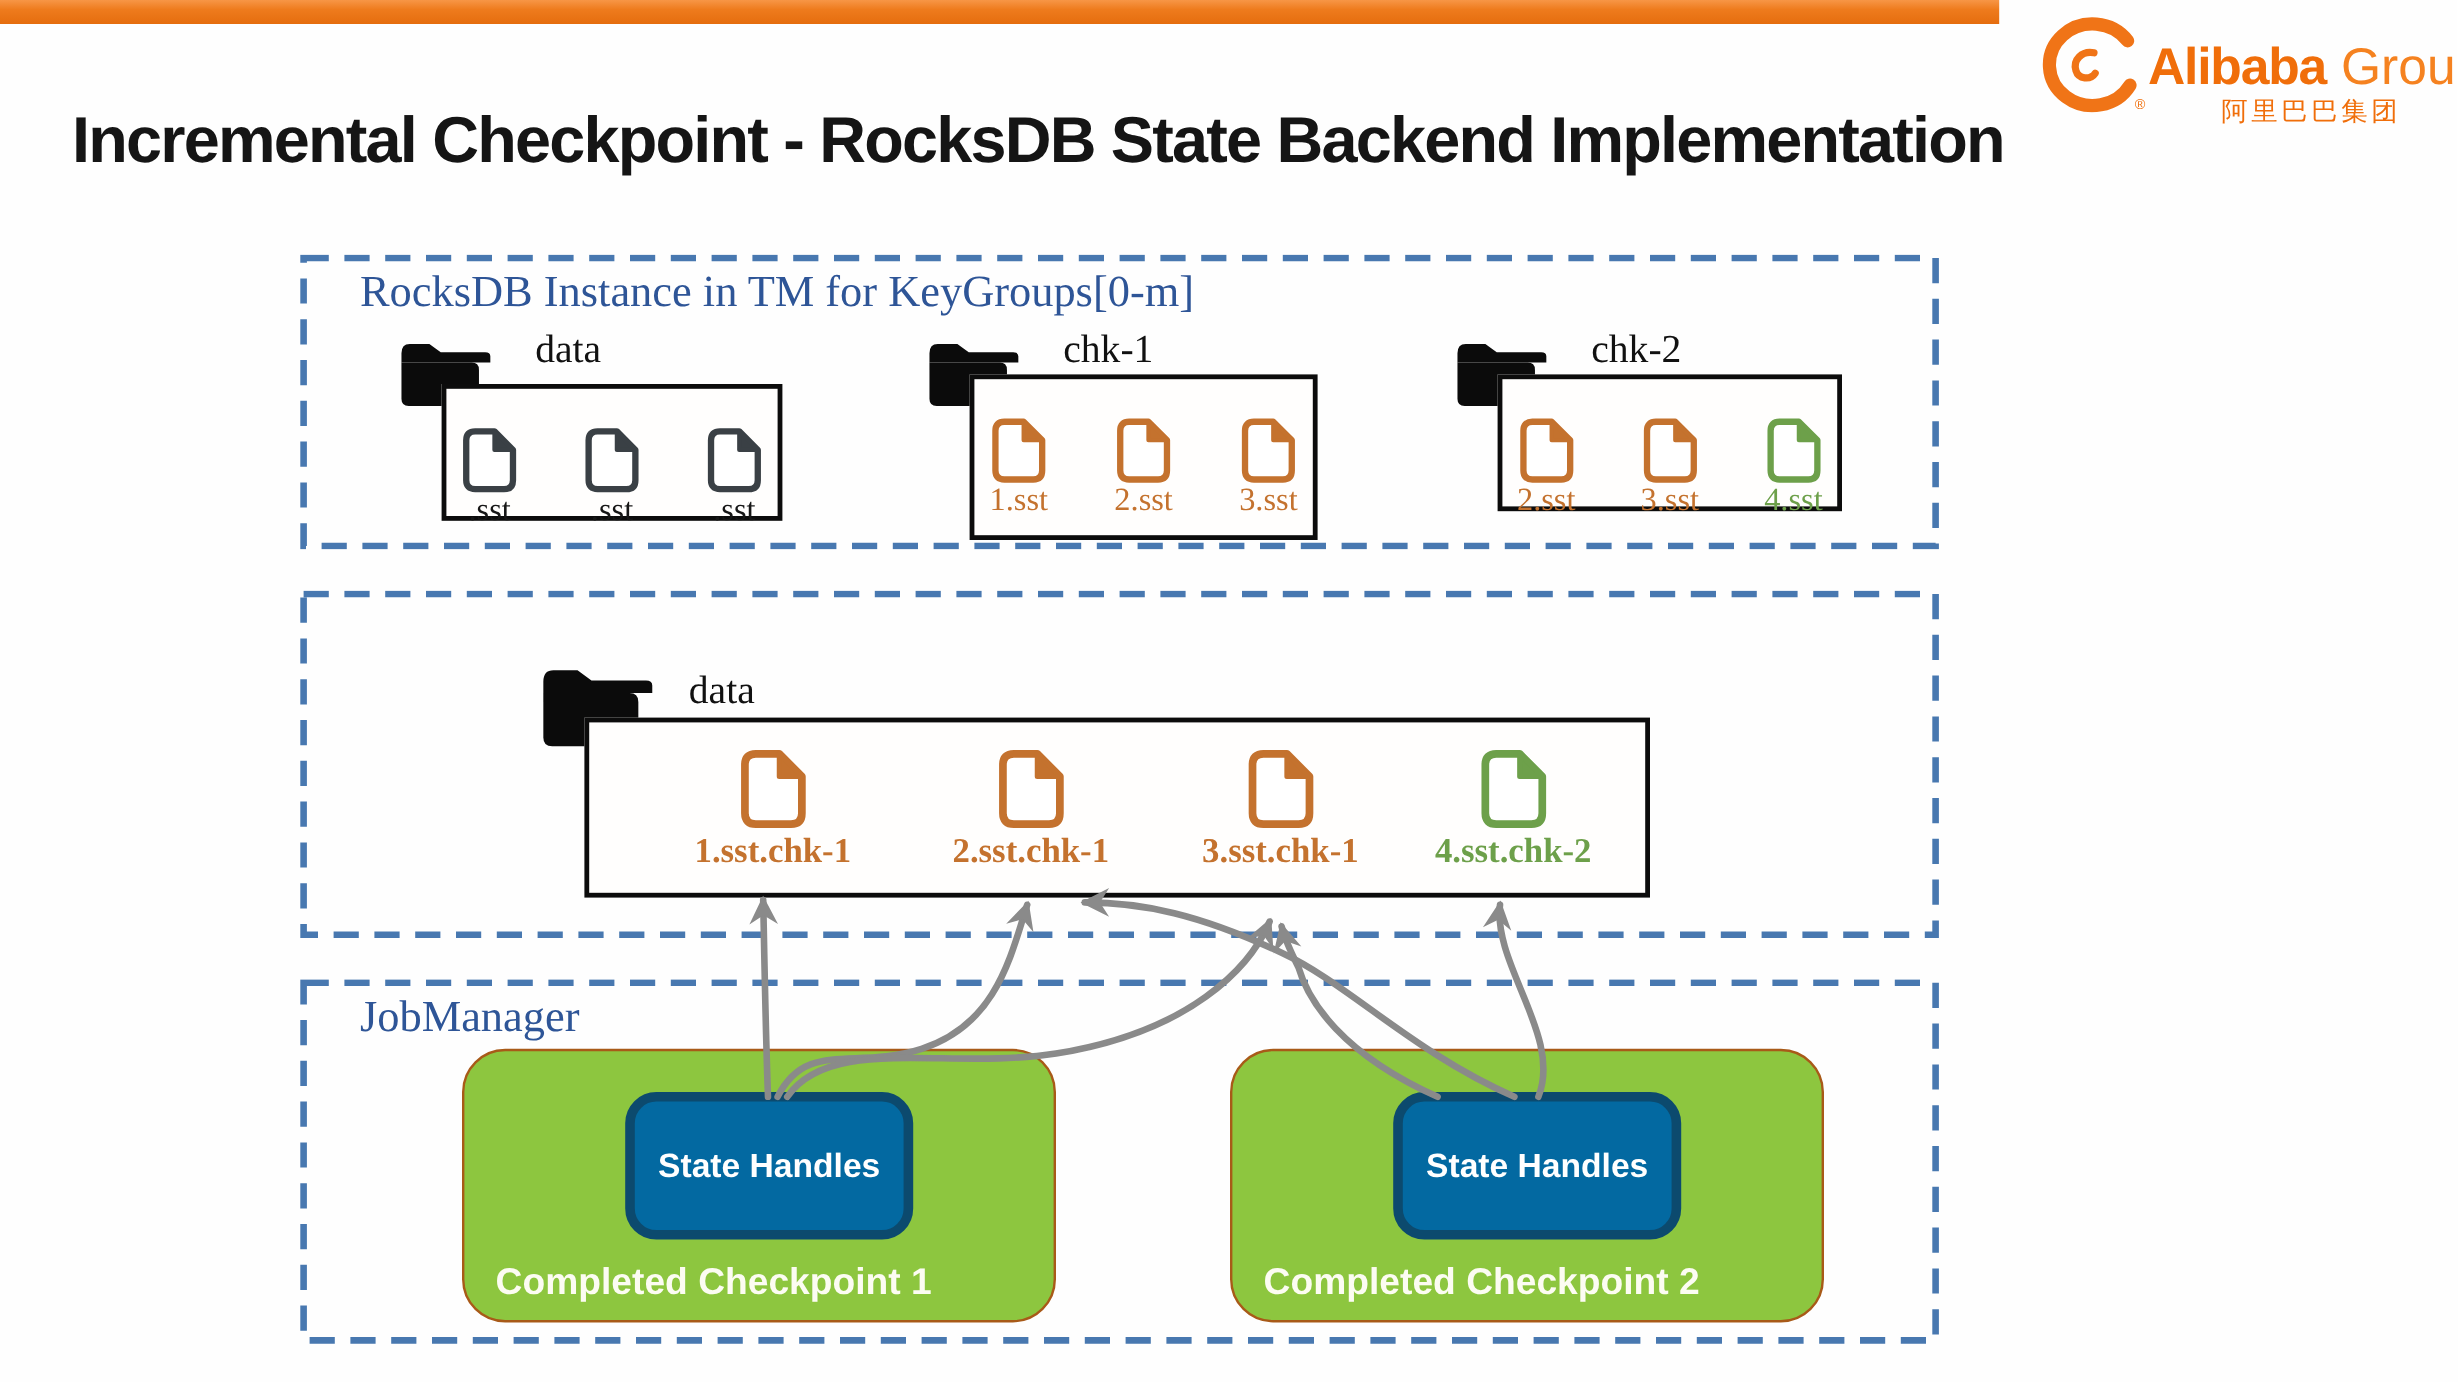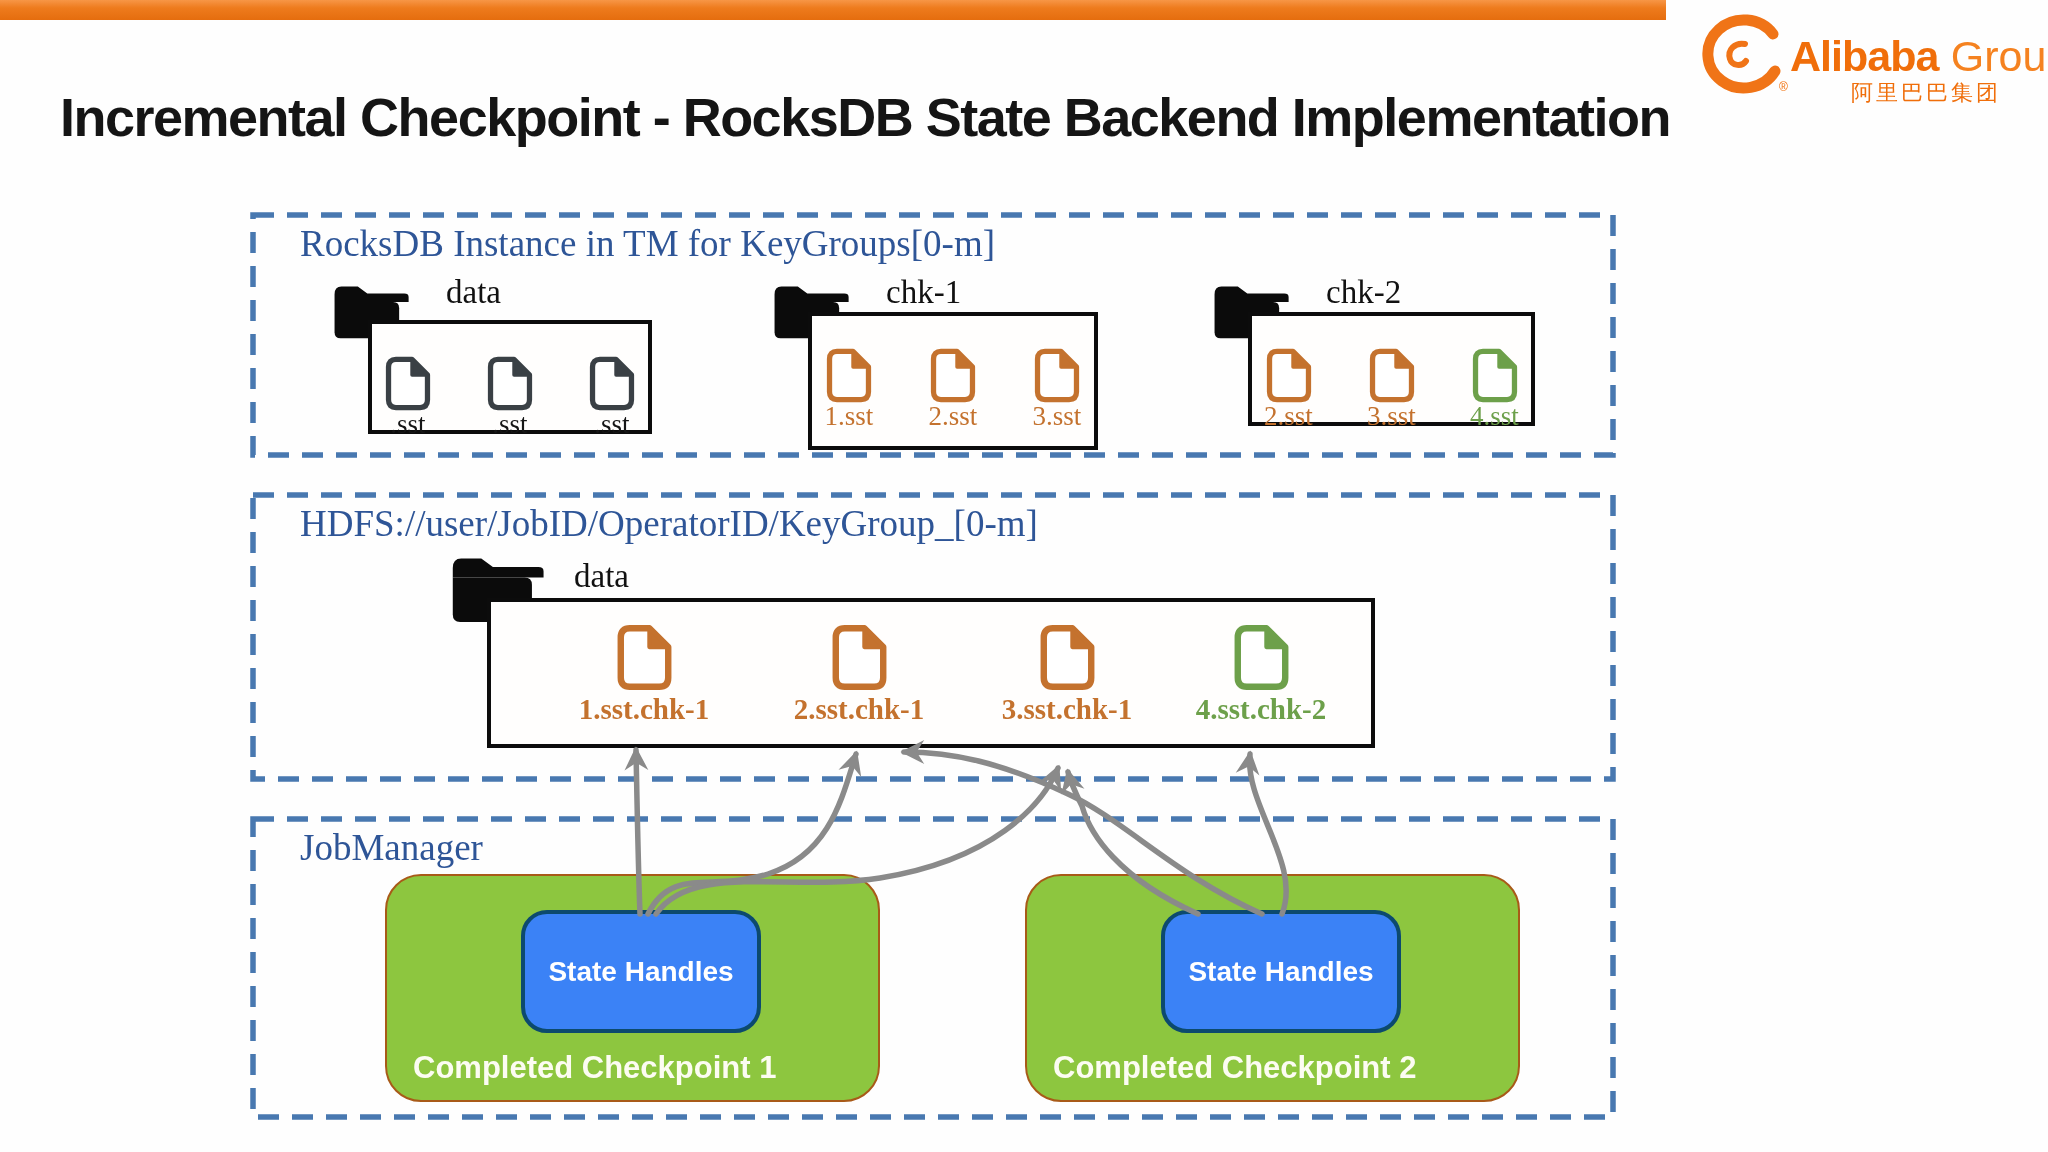--- a/index.html
+++ b/index.html
@@ -59,21 +59,21 @@
   .hdfs-file { position:absolute; display:flex; flex-direction:column; align-items:center; width:180px;font-weight:bold; }
   .hdfs-file svg { width:57px; height:67px; }
   .hdfs-file .file-label { font-size:29px; margin-top:2px; }
   
   .checkpoint {
     position:absolute; width:495px; height:228px; top:58px;
     background:#8dc63f; border:2px solid #a85a18; border-radius:36px;
   }
   .state-handles {
     position:absolute; left:134px; top:34px; width:240px; height:123px;
-    background:#3b82f6; border:4px solid #0c4a6e; border-radius:26px;
+    background:#0369a1; border:8px solid #0c4a6e; border-radius:26px;
     display:flex; align-items:center; justify-content:center;
     color:#fff; font-size:28px; font-weight:700;
   }
   .checkpoint-caption {
     position:absolute; left:26px; bottom:14px;
     color:#fcfcf2; font-size:31px; font-weight:700; white-space:nowrap;
   }
   
   .arrows { position:absolute; left:0; top:0; width:2048px; height:1152px; pointer-events:none; }
   .hidden-defs { position:absolute; width:0; height:0; overflow:hidden; }
@@ -198,21 +198,20 @@
           </svg>
         <span class="file-label">4.sst</span>
       </div>
     </div>
   </div>
 
   <div class="section" style="top:492px; height:290px;">
     <svg class="section-border" width="1366" height="290">
       <rect x="3" y="3" width="1360" height="284" fill="none" stroke="#4878b0" stroke-width="5.5" stroke-dasharray="21 13"></rect>
     </svg>
-    <div class="section-title">HDFS://user/JobID/OperatorID/KeyGroup_[0-m]</div>
 
     <div class="folder" style="left:193px; top:56px; width:104px; height:76px;">
       <svg>
           <use href="#folder-icon"></use>
         </svg>
     </div>
     <div class="folder-label" style="left:300px; top:66px;">data</div>
 
     <div class="files-rect" style="left:237px; top:106px; width:888px; height:150px; display:block;">
       <div class="hdfs-file c-orange" style="left:63px; top:22px;">

